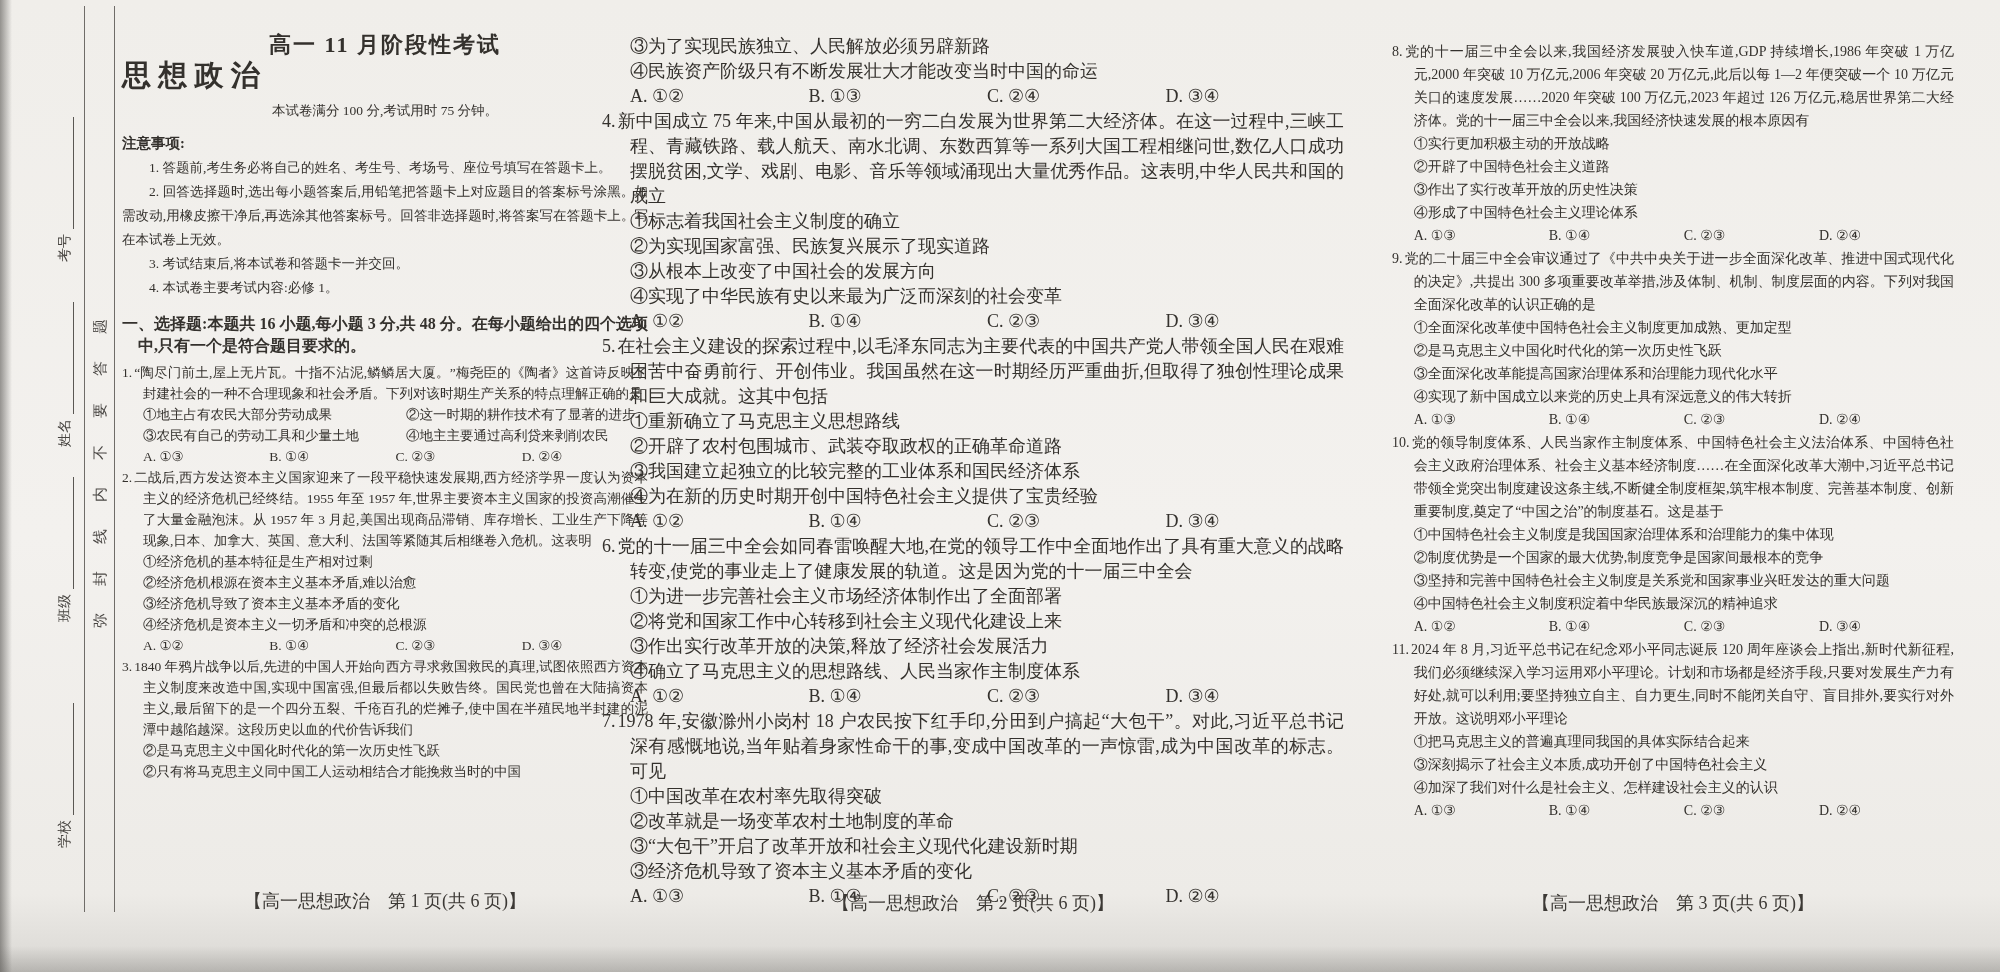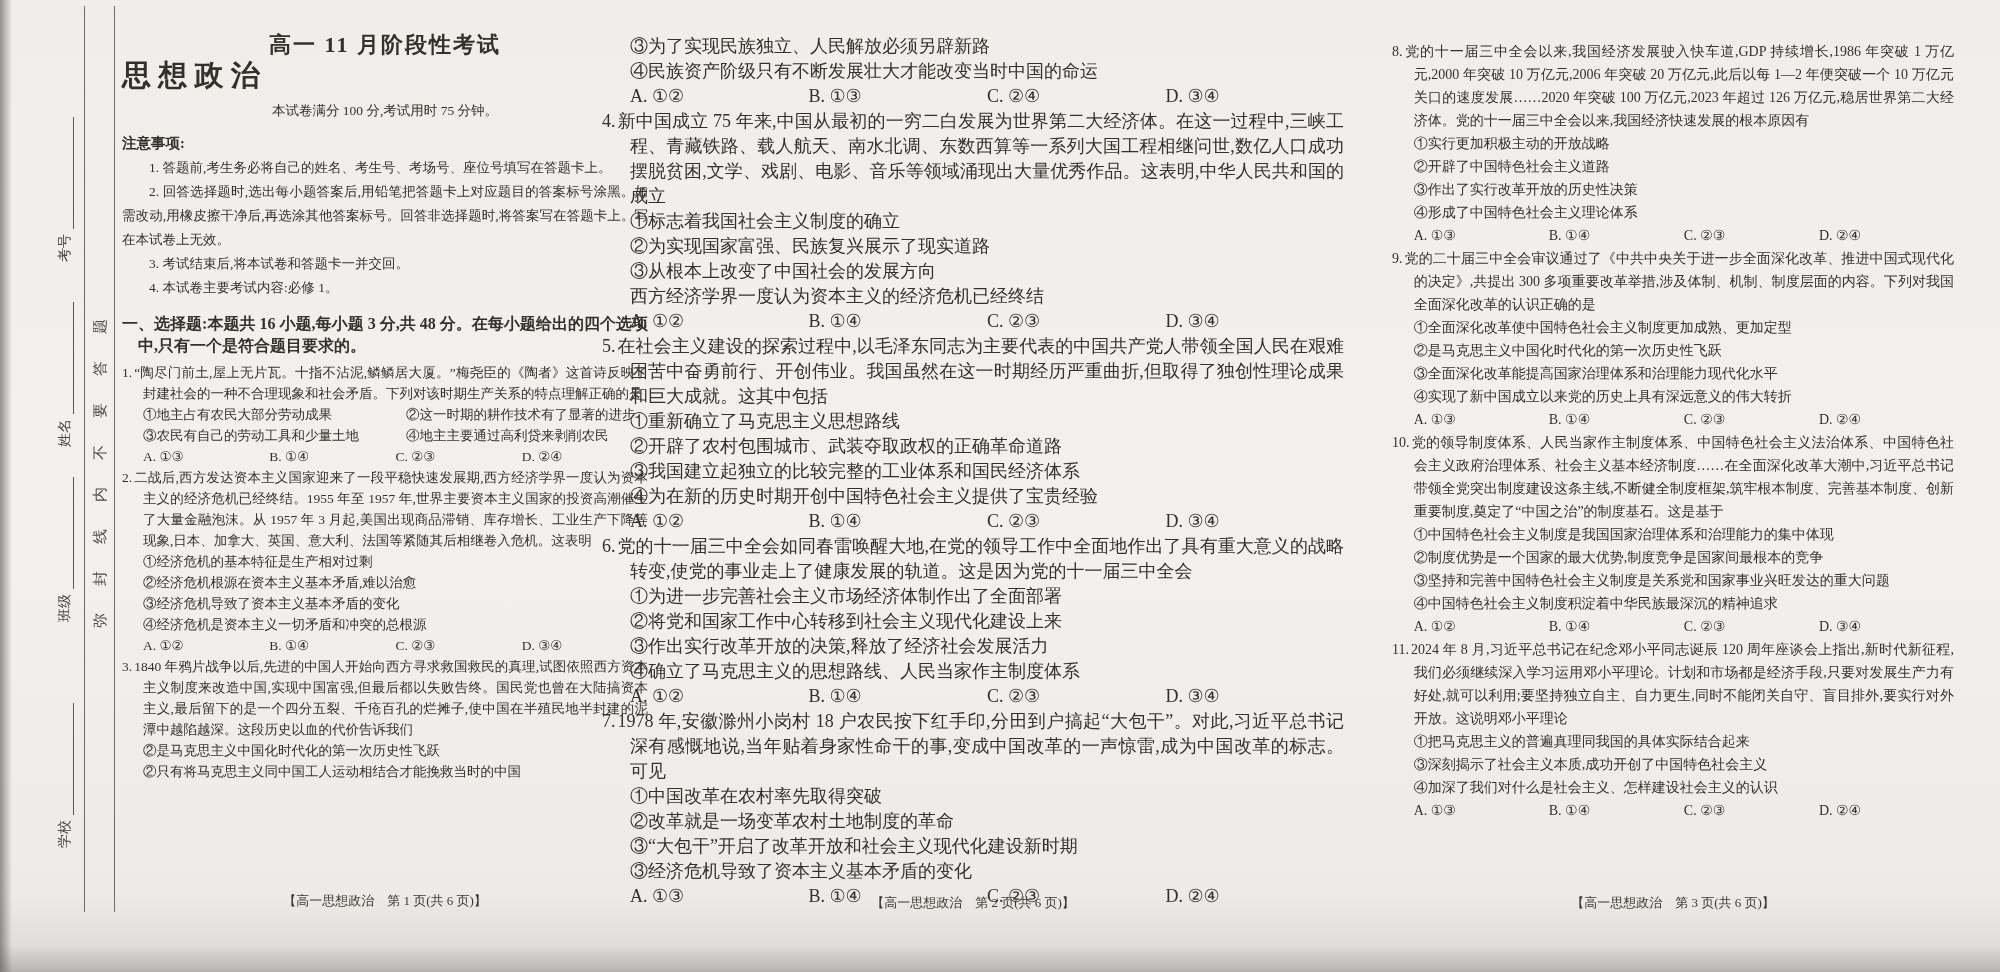--- a/index.html
+++ b/index.html
@@ -54,21 +54,21 @@
   .question{margin:0;}
   .q-stem{padding-left:1.55em;text-indent:-1.55em;text-align:justify;}
   .q-num{margin-right:2px;}
   .q-item{padding-left:1.55em;text-align:justify;}
   .q-items.two-col{display:flex;flex-wrap:wrap;}
   .q-items.two-col .q-item{width:50%;box-sizing:border-box;}
   .q-options{display:flex;padding-left:1.55em;}
   .q-opt{flex:1 1 25%;white-space:nowrap;}
   .page-footer{
     position:absolute;bottom:0;left:0;right:0;text-align:center;
-    font-size:13px;line-height:18px;color:#3c3935;
+    font-size:18px;line-height:18px;color:#3c3935;
   }
 </style>
 </head>
 <body>
 
 <div class="paper">
 
   <div>
     <div class="v-rule rule-a"></div>
     <div class="v-rule rule-b"></div>
@@ -160,21 +160,21 @@
             <div class="q-opt">C. ②④</div>
             <div class="q-opt">D. ③④</div>
           </div>
         </div>
         <div class="question">
           <div class="q-stem"><span class="q-num">4.</span>新中国成立 75 年来,中国从最初的一穷二白发展为世界第二大经济体。在这一过程中,三峡工程、青藏铁路、载人航天、南水北调、东数西算等一系列大国工程相继问世,数亿人口成功摆脱贫困,文学、戏剧、电影、音乐等领域涌现出大量优秀作品。这表明,中华人民共和国的成立</div>
           <div class="q-items">
             <div class="q-item">①标志着我国社会主义制度的确立</div>
             <div class="q-item">②为实现国家富强、民族复兴展示了现实道路</div>
             <div class="q-item">③从根本上改变了中国社会的发展方向</div>
-            <div class="q-item">西方经济学界一度认为资本主义的经济危机已经终结</div>
+            <div class="q-item">④实现了中华民族有史以来最为广泛而深刻的社会变革</div>
           </div>
           <div class="q-options">
             <div class="q-opt">A. ①②</div>
             <div class="q-opt">B. ①④</div>
             <div class="q-opt">C. ②③</div>
             <div class="q-opt">D. ③④</div>
           </div>
         </div>
         <div class="question">
           <div class="q-stem"><span class="q-num">5.</span>在社会主义建设的探索过程中,以毛泽东同志为主要代表的中国共产党人带领全国人民在艰难困苦中奋勇前行、开创伟业。我国虽然在这一时期经历严重曲折,但取得了独创性理论成果和巨大成就。这其中包括</div>

